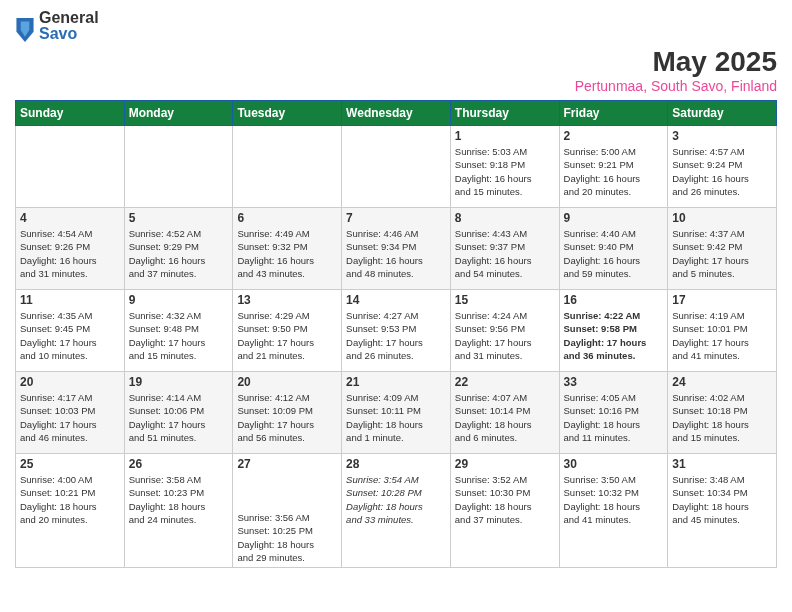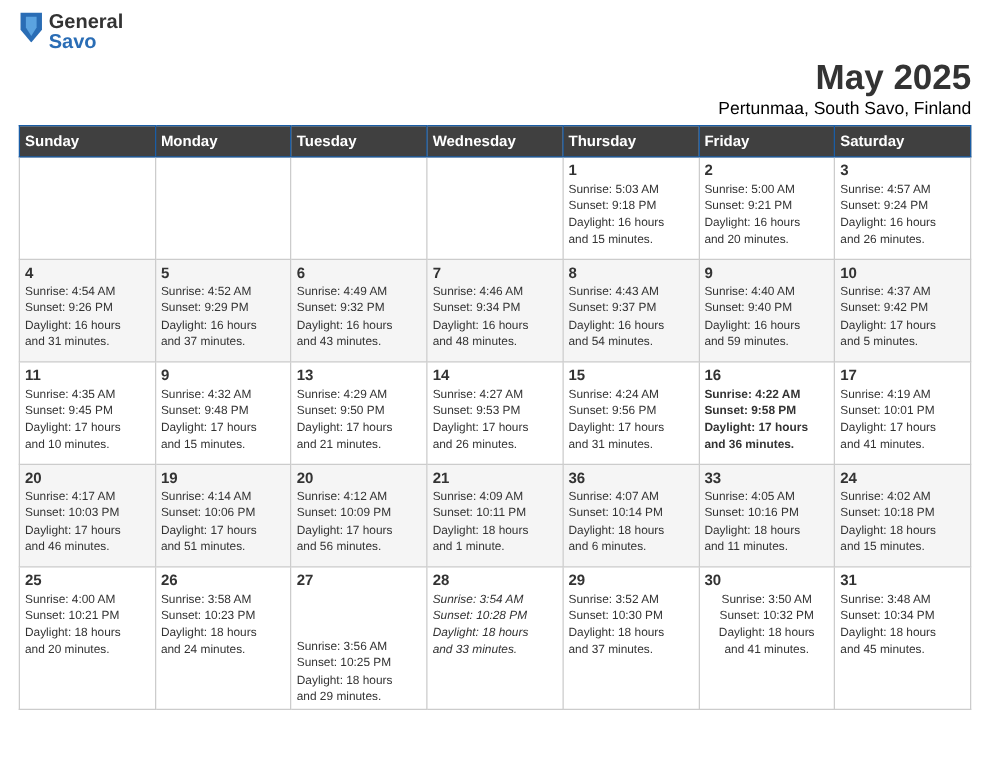--- a/index.html
+++ b/index.html
@@ -16,21 +16,21 @@
       padding: 10px 15px;
     }
     .header {
       display: flex;
       justify-content: space-between;
       align-items: flex-start;
       margin-bottom: 6px;
     }
     .logo {
       display: flex;
-      align-items: flex-start;
+      align-items: flex-end;
       gap: 4px;
     }
     .logo-text {
       display: flex;
       flex-direction: column;
       line-height: 1;
     }
     .logo-general {
       font-size: 16px;
       font-weight: bold;
@@ -49,29 +49,29 @@
       text-align: right;
     }
     .month-title {
       font-size: 28px;
       font-weight: bold;
       color: #333;
       margin-top: 36px;
     }
     .subtitle {
       font-size: 14px;
-      color: #000000;
+      color: #ec4899;
     }
     .calendar {
       width: 100%;
       border-collapse: collapse;
       font-size: 10px;
     }
     .calendar thead th {
-      background: #404040;
+      background: #15803d;
       color: #fff;
       padding: 5px 4px;
       text-align: left;
       font-size: 12px;
       font-weight: bold;
       border: 1px solid #1a5da5;
     }
     .calendar tbody td {
       border: 1px solid #ccc;
       vertical-align: top;
@@ -284,21 +284,21 @@
 and 56 minutes.</div>
           </td>
           <td>
             <div class="day-number">21</div>
             <div class="day-info" style="white-space: pre-line;">Sunrise: 4:09 AM
 Sunset: 10:11 PM
 Daylight: 18 hours
 and 1 minute.</div>
           </td>
           <td>
-            <div class="day-number">36</div>
+            <div class="day-number">22</div>
             <div class="day-info" style="white-space: pre-line;">Sunrise: 4:07 AM
 Sunset: 10:14 PM
 Daylight: 18 hours
 and 6 minutes.</div>
           </td>
           <td>
             <div class="day-number">33</div>
             <div class="day-info" style="white-space: pre-line;">Sunrise: 4:05 AM
 Sunset: 10:16 PM
 Daylight: 18 hours
@@ -343,21 +343,21 @@
           </td>
           <td>
             <div class="day-number">29</div>
             <div class="day-info" style="white-space: pre-line;">Sunrise: 3:52 AM
 Sunset: 10:30 PM
 Daylight: 18 hours
 and 37 minutes.</div>
           </td>
           <td>
             <div class="day-number">30</div>
-            <div class="day-info" style="white-space: pre-line; text-align: center;">Sunrise: 3:50 AM
+            <div class="day-info" style="white-space: pre-line;">Sunrise: 3:50 AM
 Sunset: 10:32 PM
 Daylight: 18 hours
 and 41 minutes.</div>
           </td>
           <td>
             <div class="day-number">31</div>
             <div class="day-info" style="white-space: pre-line;">Sunrise: 3:48 AM
 Sunset: 10:34 PM
 Daylight: 18 hours
 and 45 minutes.</div>

